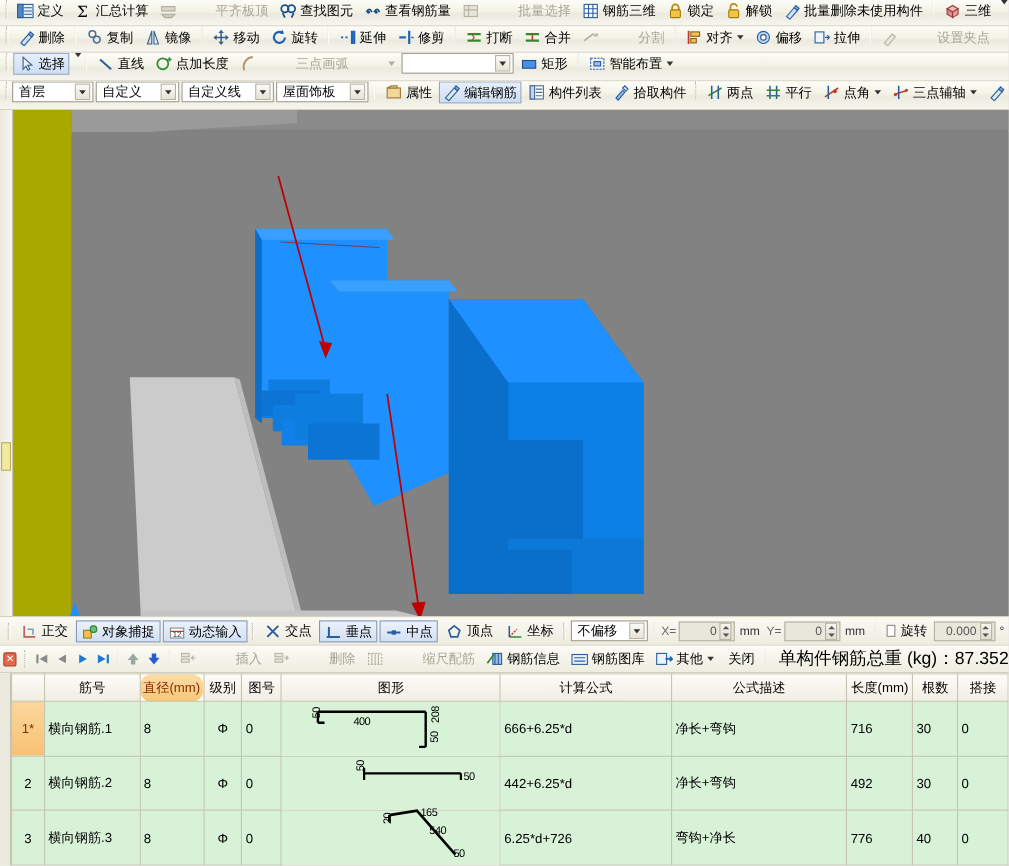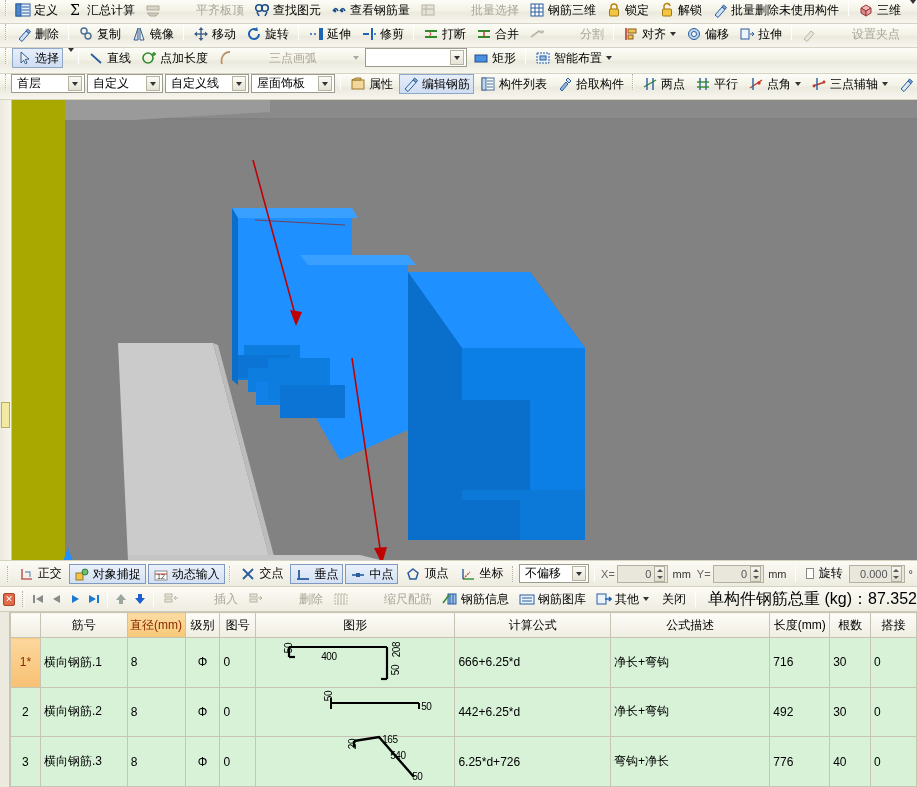--- a/index.html
+++ b/index.html
@@ -170,20 +170,21 @@
     background: linear-gradient(to bottom,#fdfcf7,#f0eee2);
     border:1px solid #c8c4b3;
     font-weight: normal;
     color:#000;
     font-size:12px;
     padding:0 2px;
   }
   table.rebar th.sel {
     background: linear-gradient(to bottom,#fcdca4,#f6c878);
     color:#8a2b00;
+    border-radius:11px;
   }
   table.rebar td {
     border:1px solid #c8c4b3;
     background:#d7f2d7;
     padding:0 3px;
     vertical-align: middle;
     color:#000;
     height:46px;
   }
   td.idx { background: linear-gradient(to bottom,#f7f2e2,#ece6d2); text-align:center; width:30px;}

